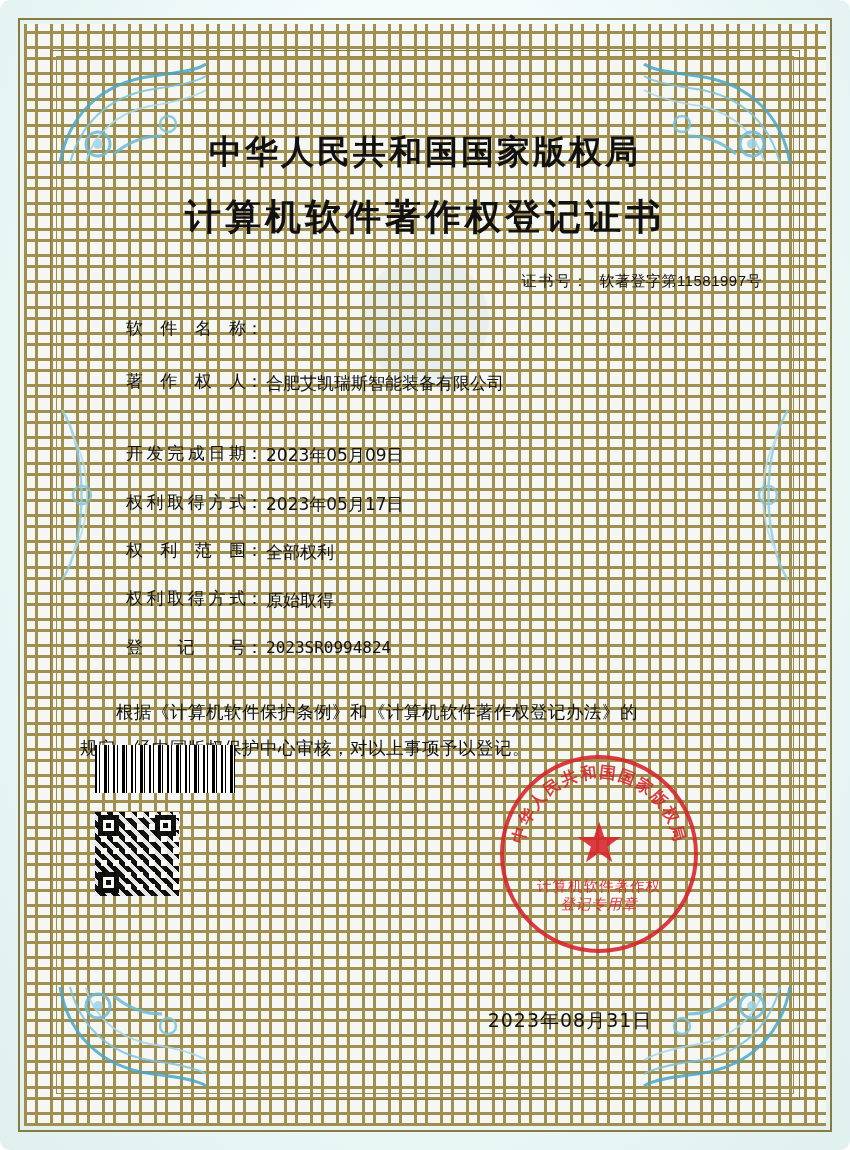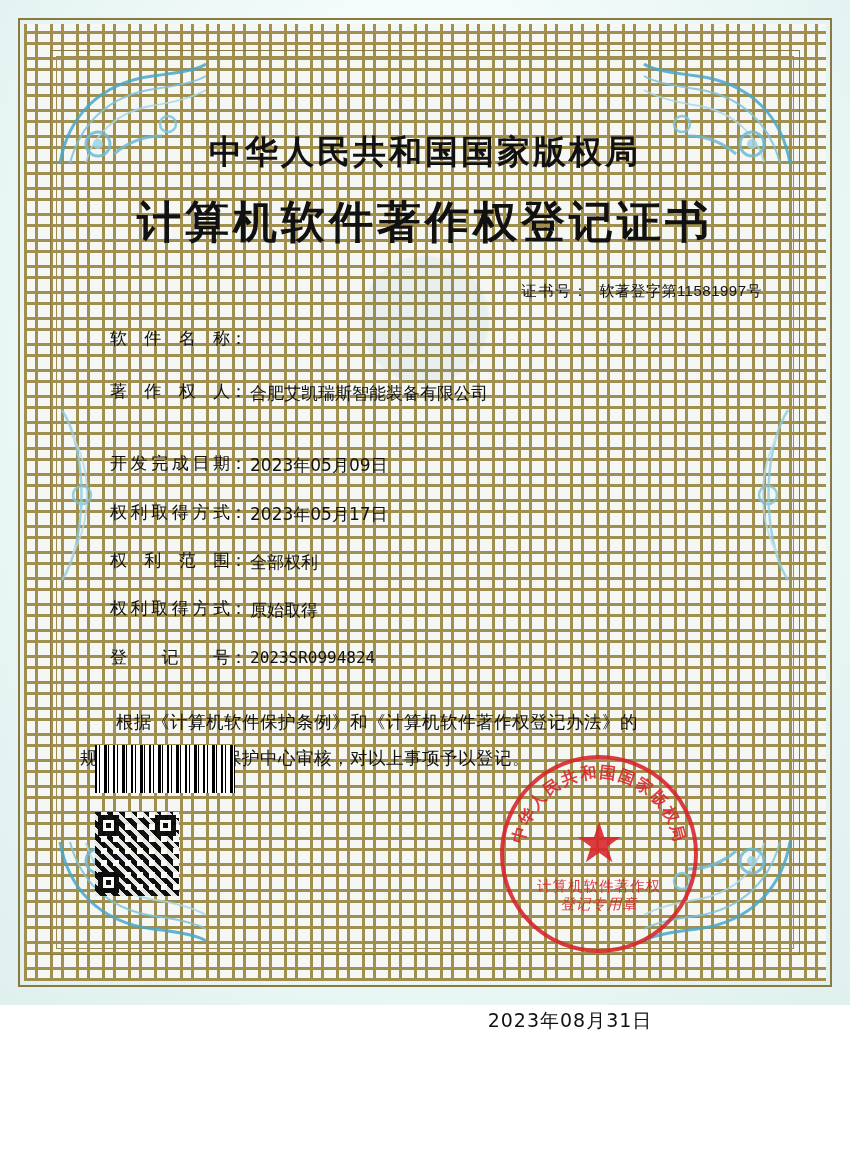--- a/index.html
+++ b/index.html
@@ -10,24 +10,25 @@
     width: 850px;
     height: 1150px;
     background: #ffffff;
     font-family: "Liberation Serif", serif;
     overflow: hidden;
   }
 
   .certificate {
     position: relative;
     width: 850px;
-    height: 1005px;
+    height: 1150px;
     box-sizing: border-box;
     background:
       radial-gradient(ellipse at 50% 38%, #ffffff 0%, #f3fbfb 45%, #e8f6f4 70%, #dff0ee 100%);
+    border-radius: 10px;
   }
 
   
   .border-outer {
     position: absolute;
     left: 18px; top: 18px; right: 18px; bottom: 18px;
     border: 2px solid #8a7a42;
   }
   .border-key {
     position: absolute;
@@ -98,21 +99,21 @@
     font-family: "DejaVu Serif", serif;
     font-size: 33px;
     font-weight: bold;
     letter-spacing: 3px;
     color: #111;
     margin-top: 30px;
   }
   .title-main {
     text-align: center;
     font-family: Liberation Serif, serif;
-    font-size: 44px;
+    font-size: 36px;
     font-weight: bold;
     letter-spacing: 4px;
     color: #111;
     margin-top: 18px;
   }
 
   .cert-no {
     text-align: right;
     font-size: 15px;
     color: #111;
@@ -125,20 +126,21 @@
   .cert-no .val { margin-left: 10px; }
 
   .fields {
     margin-top: 26px;
     padding-left: 30px;
   }
   .field-row {
     display: flex;
     align-items: flex-start;
     margin-bottom: 4px;
+    margin-left: 16px;
   }
   .field-label {
     width: 140px;
     flex: 0 0 140px;
     font-size: 17px;
     color: #111;
     font-family: "DejaVu Sans", sans-serif;
     white-space: nowrap;
   }
   .label-spread {

